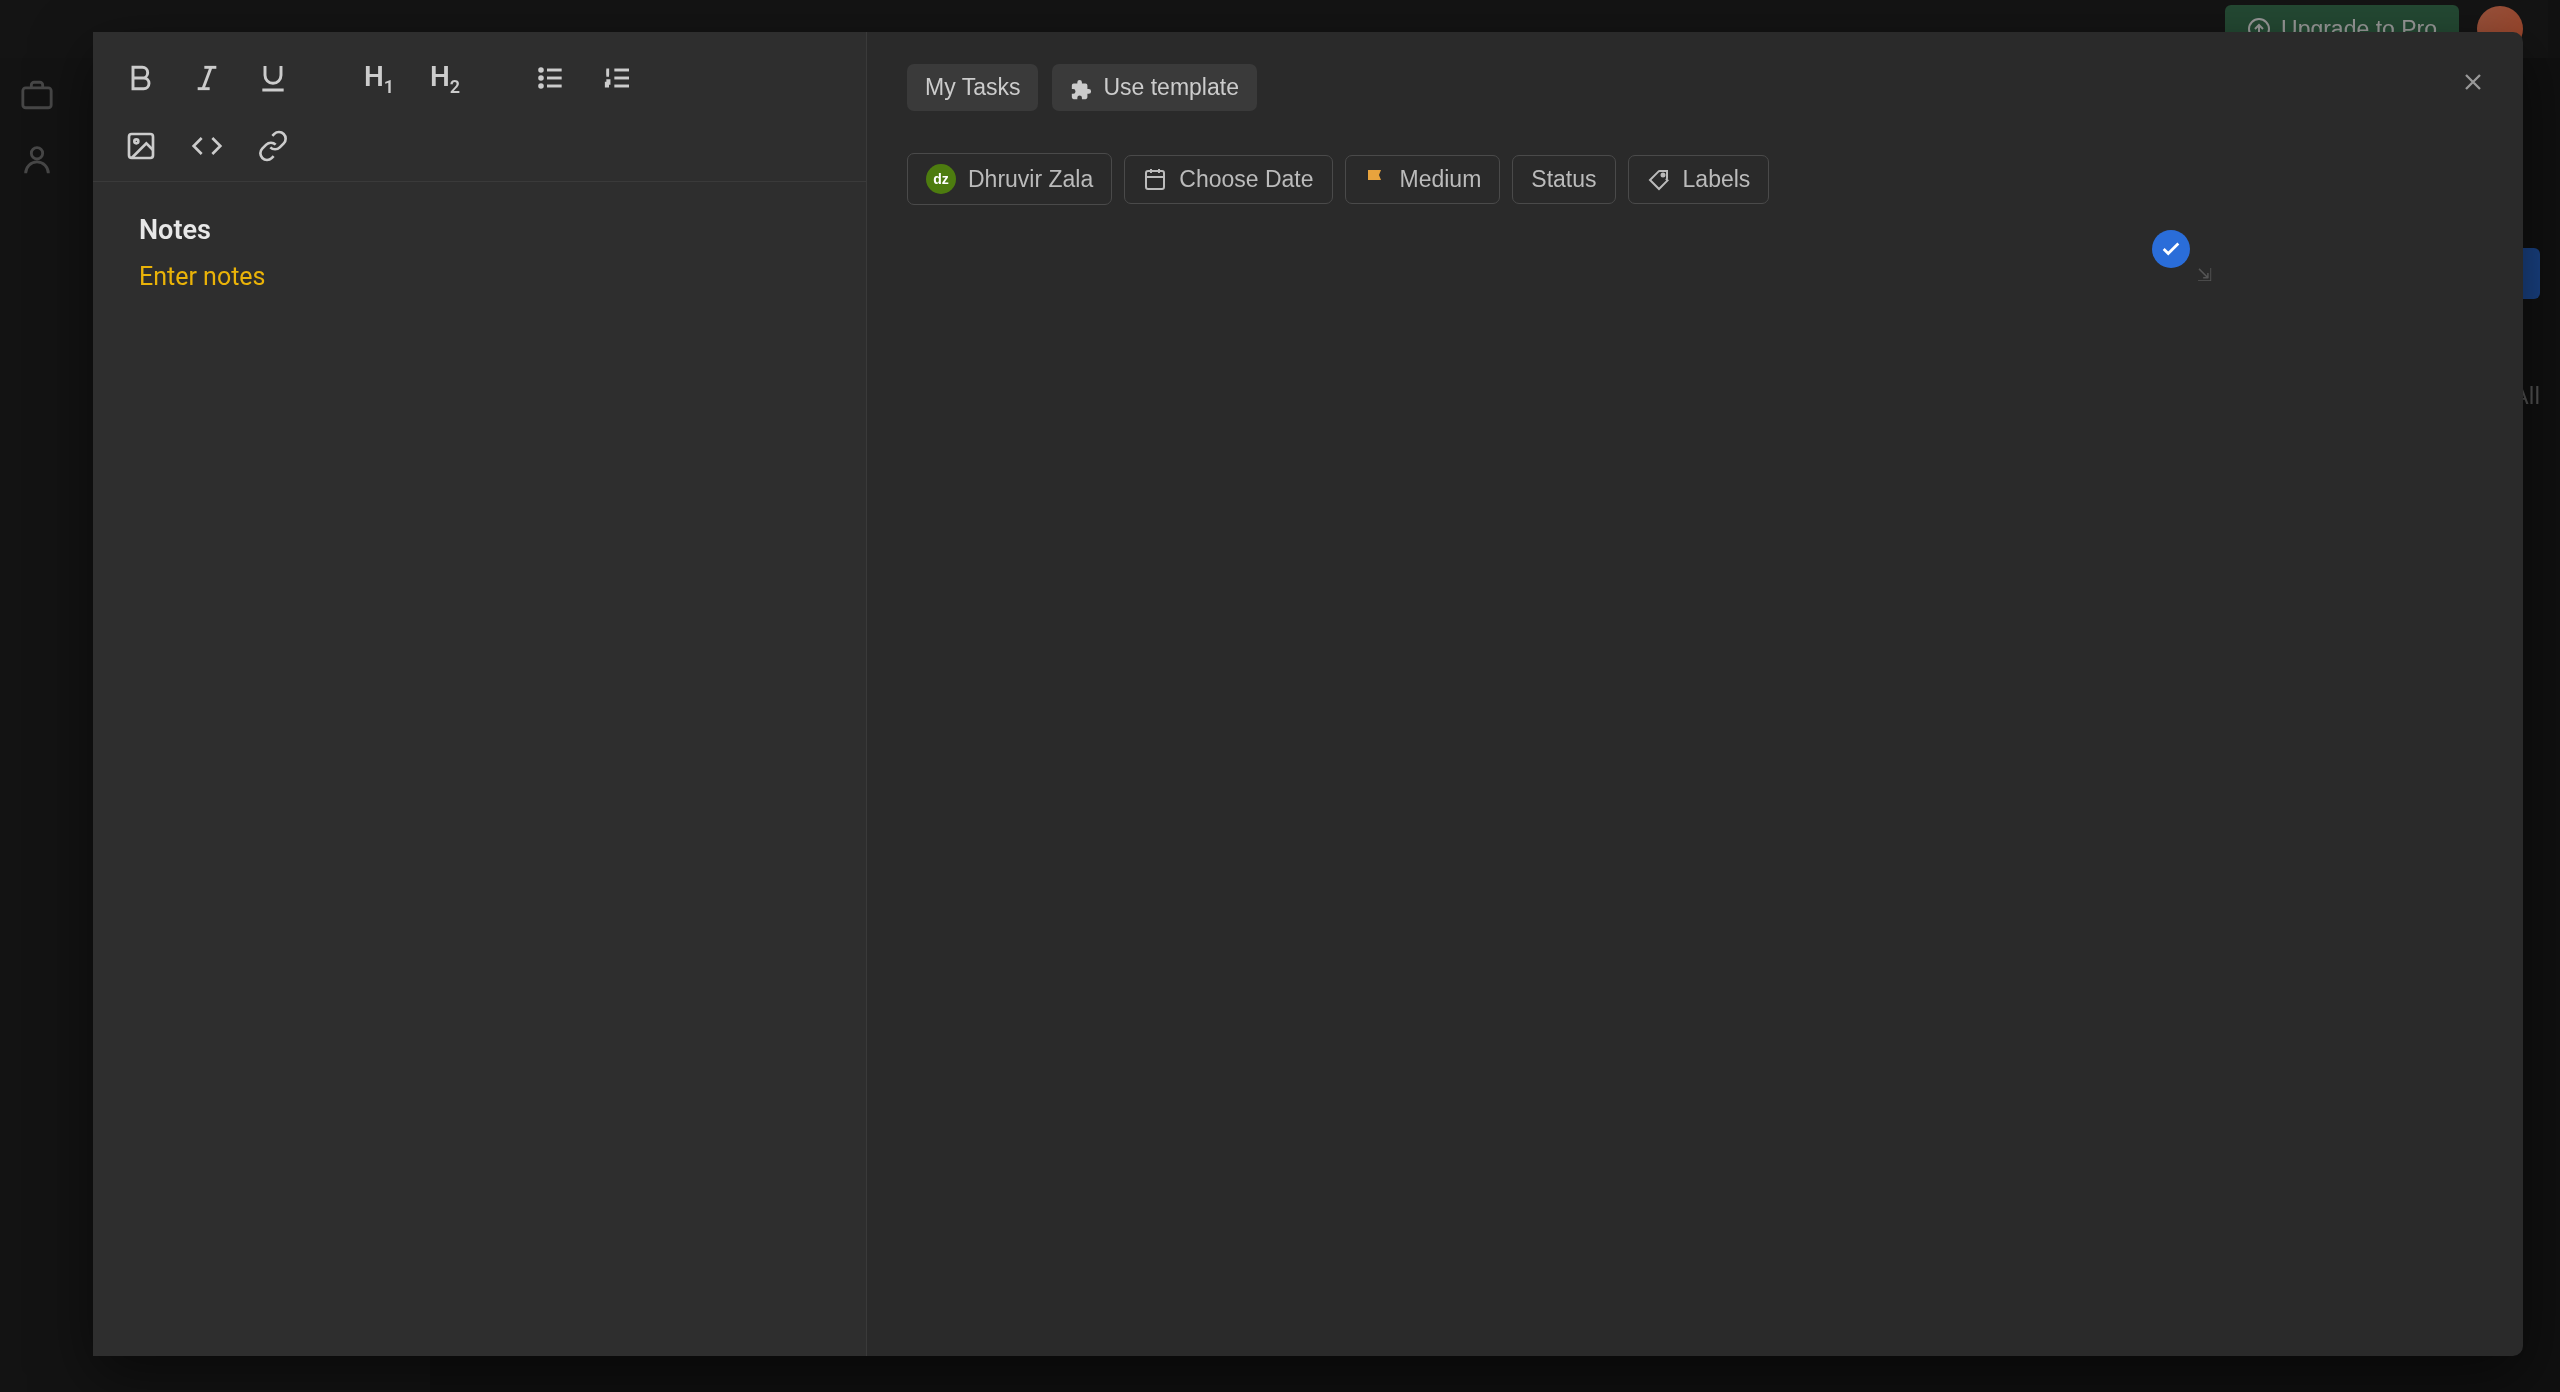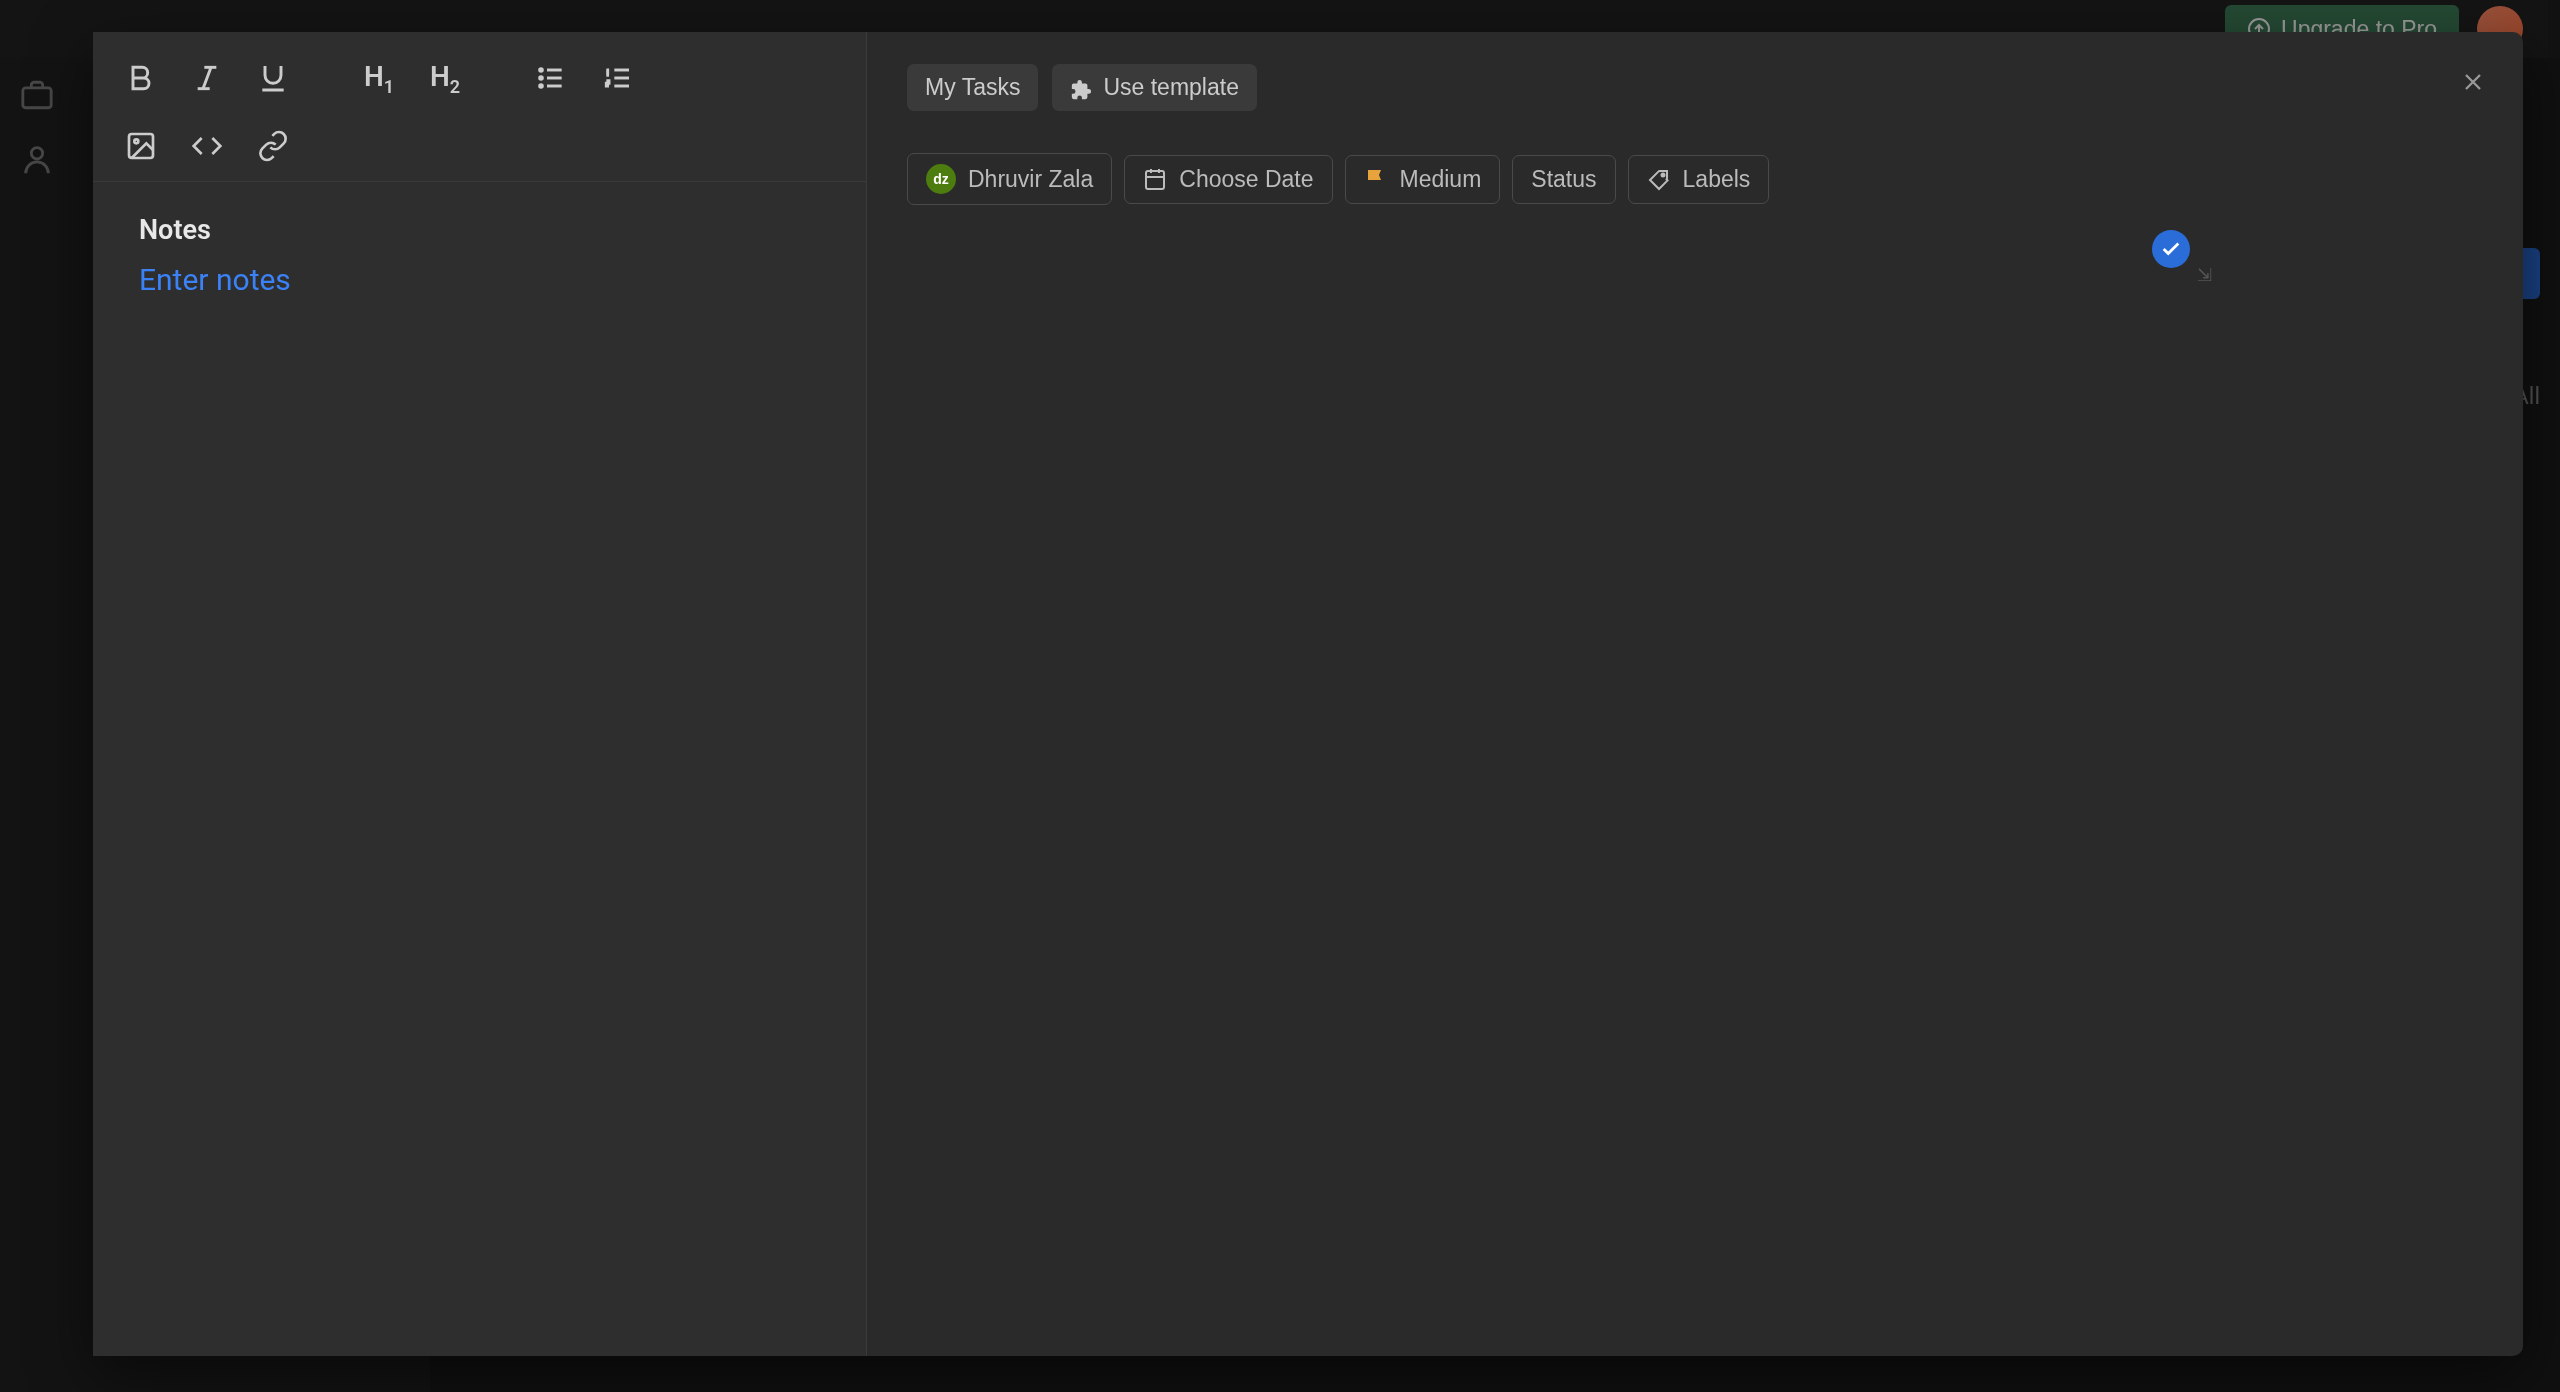--- a/index.html
+++ b/index.html
@@ -197,22 +197,22 @@
     }
 
     .notes-title {
       font-size: 27px;
       font-weight: 600;
       color: #e8e8e8;
       margin-bottom: 16px;
     }
 
     .notes-input {
-      color: #3b82f6;
-      font-size: 30px;
+      color: #eab308;
+      font-size: 25px;
     }
 
     .modal-main {
       flex: 1;
       padding: 32px 40px;
       position: relative;
     }
 
     .chip-row {
       display: flex;

